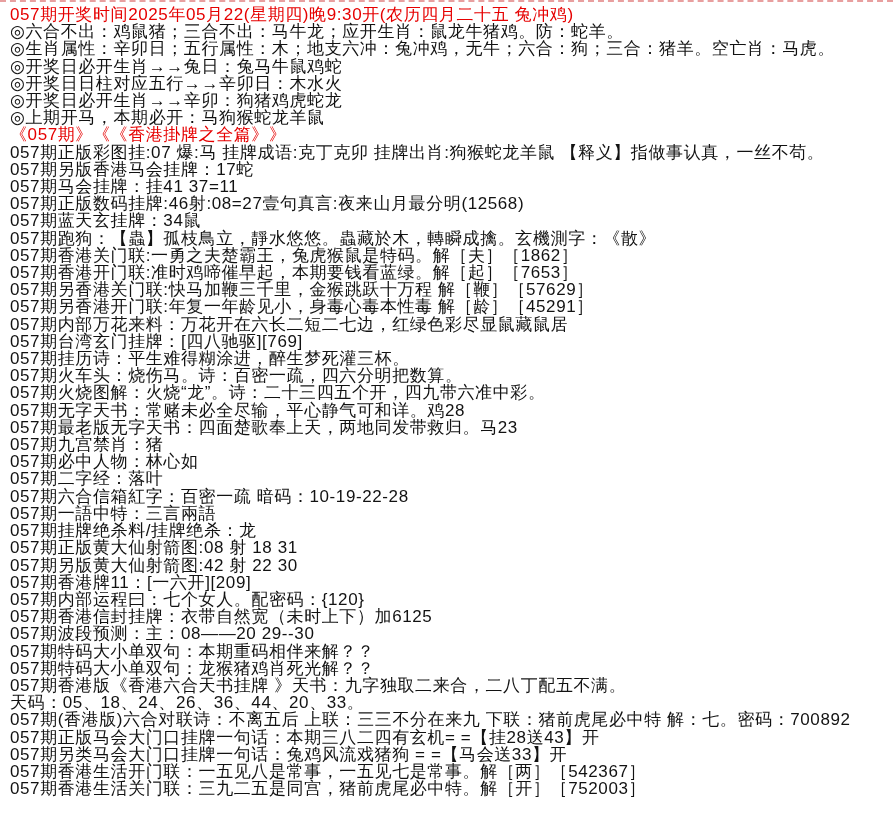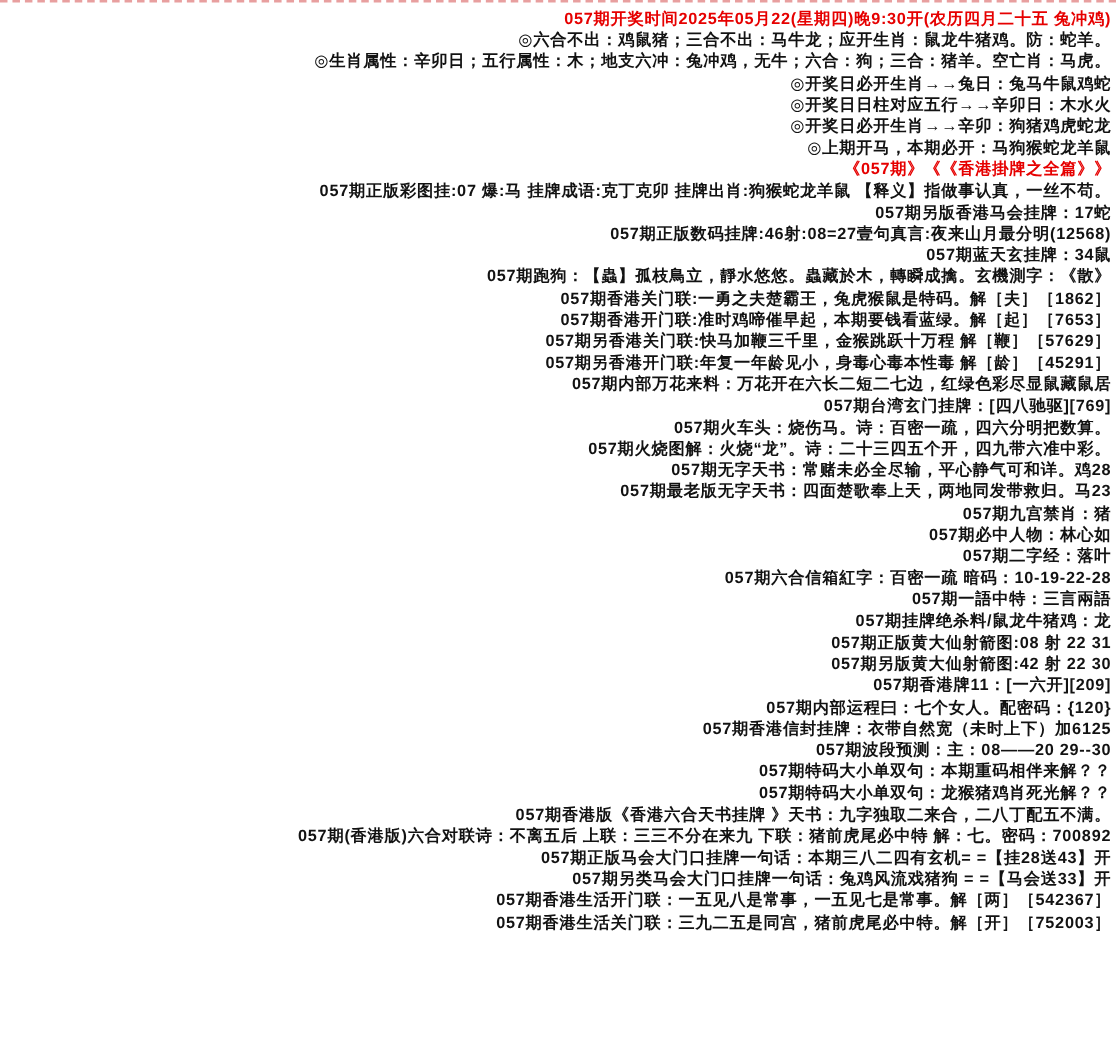--- a/index.html
+++ b/index.html
@@ -12,27 +12,26 @@
     width: 893px;
     height: 833px;
     box-sizing: border-box;
     background: #ffffff;
     border-top: 2px dashed #e89f9f;
     padding: 4px 4px 0 10px;
     overflow: hidden;
     font-family: "Liberation Sans", "DejaVu Sans", sans-serif;
   }
   .line {
-    font-size: 13px;
+    font-size: 17px;
     line-height: 17.2px;
-    font-weight: 700;
+    font-weight: 400;
     color: #121212;
     letter-spacing: 0.6px;
     white-space: nowrap;
-    text-align: right;
   }
   .line.red {
     color: #e60000;
   }
 </style>
 </head>
 <body>
 
 <div class="page">
   <div>
@@ -40,47 +39,50 @@
   <div class="line red">057期开奖时间2025年05月22(星期四)晚9:30开(农历四月二十五 兔冲鸡)</div>
       <div class="line">◎六合不出：鸡鼠猪；三合不出：马牛龙；应开生肖：鼠龙牛猪鸡。防：蛇羊。</div>
       <div class="line">◎生肖属性：辛卯日；五行属性：木；地支六冲：兔冲鸡，无牛；六合：狗；三合：猪羊。空亡肖：马虎。</div>
       <div class="line">◎开奖日必开生肖→→兔日：兔马牛鼠鸡蛇</div>
       <div class="line">◎开奖日日柱对应五行→→辛卯日：木水火</div>
       <div class="line">◎开奖日必开生肖→→辛卯：狗猪鸡虎蛇龙</div>
       <div class="line">◎上期开马，本期必开：马狗猴蛇龙羊鼠</div>
       <div class="line red">《057期》《《香港掛牌之全篇》》</div>
       <div class="line">057期正版彩图挂:07 爆:马 挂牌成语:克丁克卯 挂牌出肖:狗猴蛇龙羊鼠 【释义】指做事认真，一丝不苟。</div>
       <div class="line">057期另版香港马会挂牌：17蛇</div>
+      <div class="line">057期马会挂牌：挂41 37=11</div>
       <div class="line">057期正版数码挂牌:46射:08=27壹句真言:夜来山月最分明(12568)</div>
       <div class="line">057期蓝天玄挂牌：34鼠</div>
       <div class="line">057期跑狗：【蟲】孤枝鳥立，靜水悠悠。蟲藏於木，轉瞬成擒。玄機測字：《散》</div>
       <div class="line">057期香港关门联:一勇之夫楚霸王，兔虎猴鼠是特码。解［夫］［1862］</div>
       <div class="line">057期香港开门联:准时鸡啼催早起，本期要钱看蓝绿。解［起］［7653］</div>
       <div class="line">057期另香港关门联:快马加鞭三千里，金猴跳跃十万程 解［鞭］［57629］</div>
       <div class="line">057期另香港开门联:年复一年龄见小，身毒心毒本性毒 解［龄］［45291］</div>
       <div class="line">057期内部万花来料：万花开在六长二短二七边，红绿色彩尽显鼠藏鼠居</div>
       <div class="line">057期台湾玄门挂牌：[四八驰驱][769]</div>
+      <div class="line">057期挂历诗：平生难得糊涂进，醉生梦死灌三杯。</div>
       <div class="line">057期火车头：烧伤马。诗：百密一疏，四六分明把数算。</div>
       <div class="line">057期火烧图解：火烧“龙”。诗：二十三四五个开，四九带六准中彩。</div>
       <div class="line">057期无字天书：常赌未必全尽输，平心静气可和详。鸡28</div>
       <div class="line">057期最老版无字天书：四面楚歌奉上天，两地同发带救归。马23</div>
       <div class="line">057期九宫禁肖：猪</div>
       <div class="line">057期必中人物：林心如</div>
       <div class="line">057期二字经：落叶</div>
       <div class="line">057期六合信箱紅字：百密一疏 暗码：10-19-22-28</div>
       <div class="line">057期一語中特：三言兩語</div>
-      <div class="line">057期挂牌绝杀料/鼠龙牛猪鸡：龙</div>
-      <div class="line">057期正版黄大仙射箭图:08 射 22 31</div>
+      <div class="line">057期挂牌绝杀料/挂牌绝杀：龙</div>
+      <div class="line">057期正版黄大仙射箭图:08 射 18 31</div>
       <div class="line">057期另版黄大仙射箭图:42 射 22 30</div>
       <div class="line">057期香港牌11：[一六开][209]</div>
       <div class="line">057期内部运程曰：七个女人。配密码：{120}</div>
       <div class="line">057期香港信封挂牌：衣带自然宽（未时上下）加6125</div>
       <div class="line">057期波段预测：主：08——20 29--30</div>
       <div class="line">057期特码大小单双句：本期重码相伴来解？？</div>
       <div class="line">057期特码大小单双句：龙猴猪鸡肖死光解？？</div>
       <div class="line">057期香港版《香港六合天书挂牌 》天书：九字独取二来合，二八丁配五不满。</div>
+      <div class="line">天码：05、18、24、26、36、44、20、33。</div>
       <div class="line">057期(香港版)六合对联诗：不离五后 上联：三三不分在来九 下联：猪前虎尾必中特 解：七。密码：700892</div>
       <div class="line">057期正版马会大门口挂牌一句话：本期三八二四有玄机= =【挂28送43】开</div>
       <div class="line">057期另类马会大门口挂牌一句话：兔鸡风流戏猪狗 = =【马会送33】开</div>
       <div class="line">057期香港生活开门联：一五见八是常事，一五见七是常事。解［两］［542367］</div>
       <div class="line">057期香港生活关门联：三九二五是同宫，猪前虎尾必中特。解［开］［752003］</div>
     </div>
 </div>
 
 </body></html>

